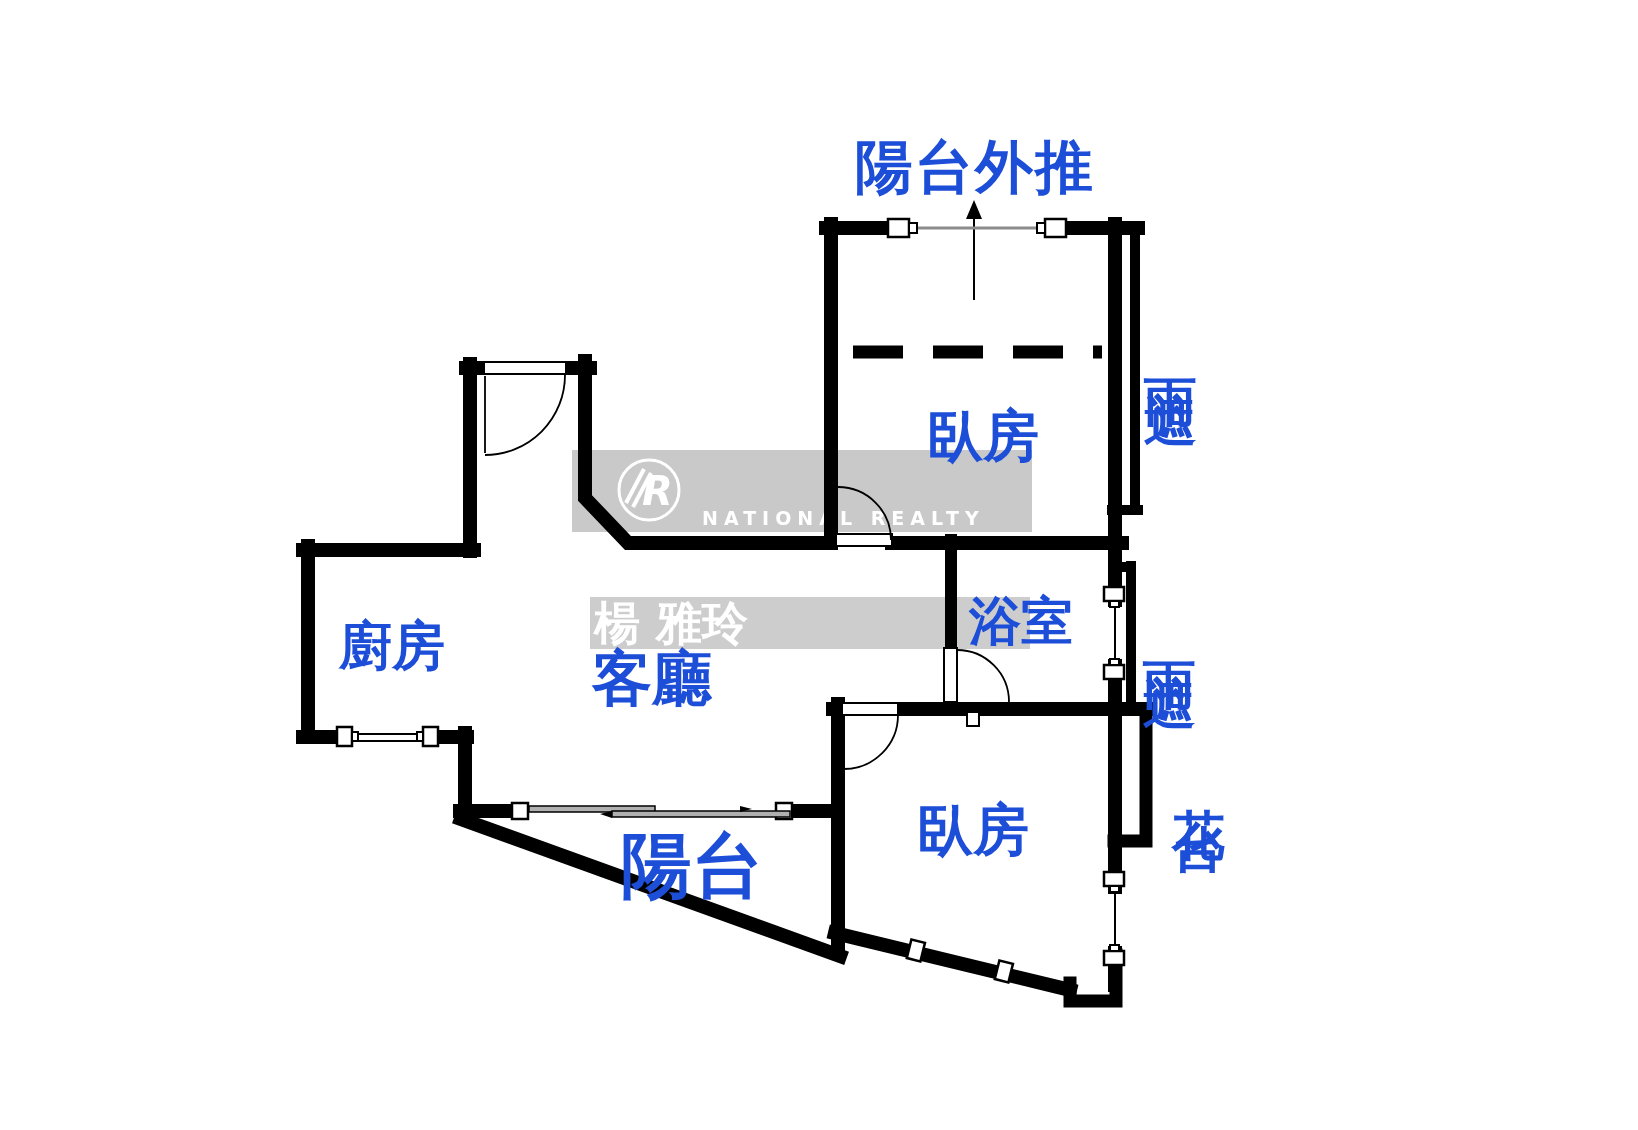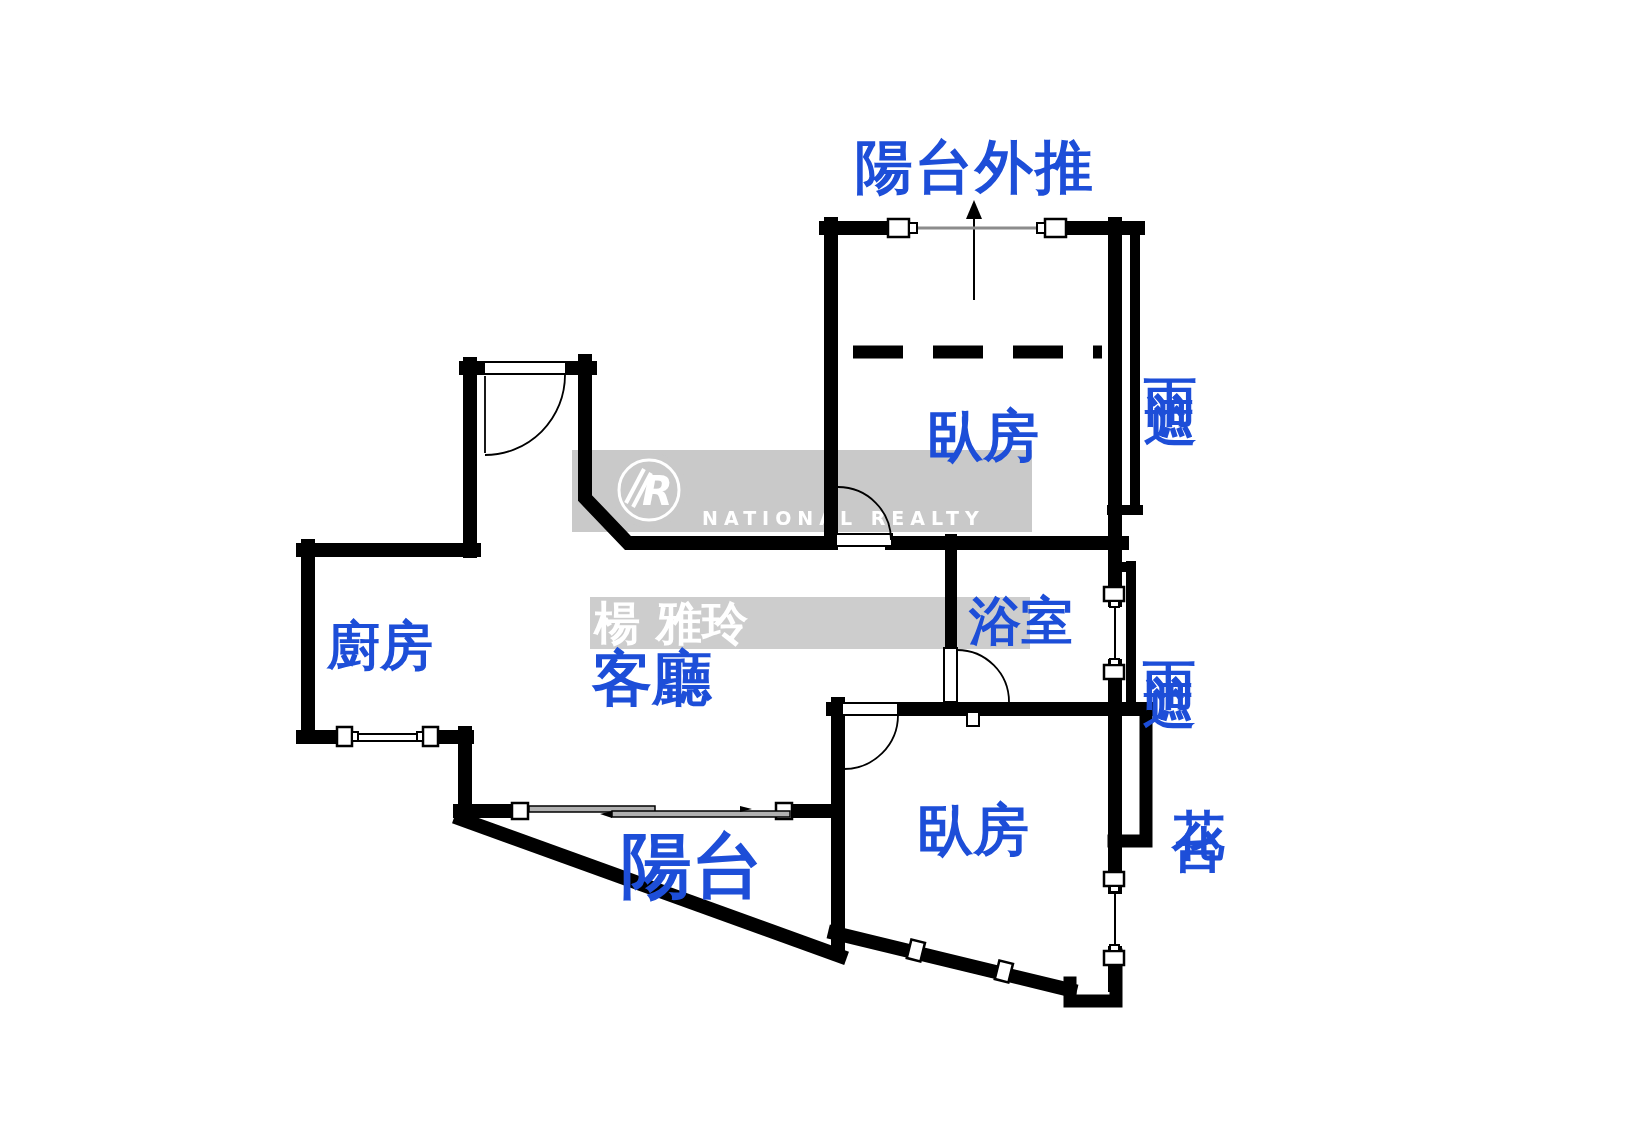--- a/index.html
+++ b/index.html
@@ -165,19 +165,19 @@
     </g>
   </svg>
 
   <div id="labels">
     <div class="lbl" style="left:975px;top:167px;font-size:58px;letter-spacing:2px;">陽台外推</div>
     <div class="lbl" style="left:983px;top:436px;font-size:56px;">臥房</div>
     <div class="lbl v" style="left:1171px;top:349px;font-size:53px;">雨遮</div>
     <div class="lbl" style="left:1021px;top:621px;font-size:52px;">浴室</div>
     <div class="lbl v" style="left:1170px;top:632px;font-size:53px;">雨遮</div>
     <div class="lbl v" style="left:1199px;top:777px;font-size:53px;">花台</div>
-    <div class="lbl" style="left:380px;top:646px;font-size:53px;">廚房</div>
+    <div class="lbl" style="left:392px;top:646px;font-size:53px;">廚房</div>
     <div class="lbl" style="left:652px;top:678px;font-size:60px;">客廳</div>
     <div class="lbl" style="left:692px;top:866px;font-size:71px;">陽台</div>
     <div class="lbl" style="left:973px;top:830px;font-size:56px;">臥房</div>
   </div>
 
 </div>
 
 </body></html>

